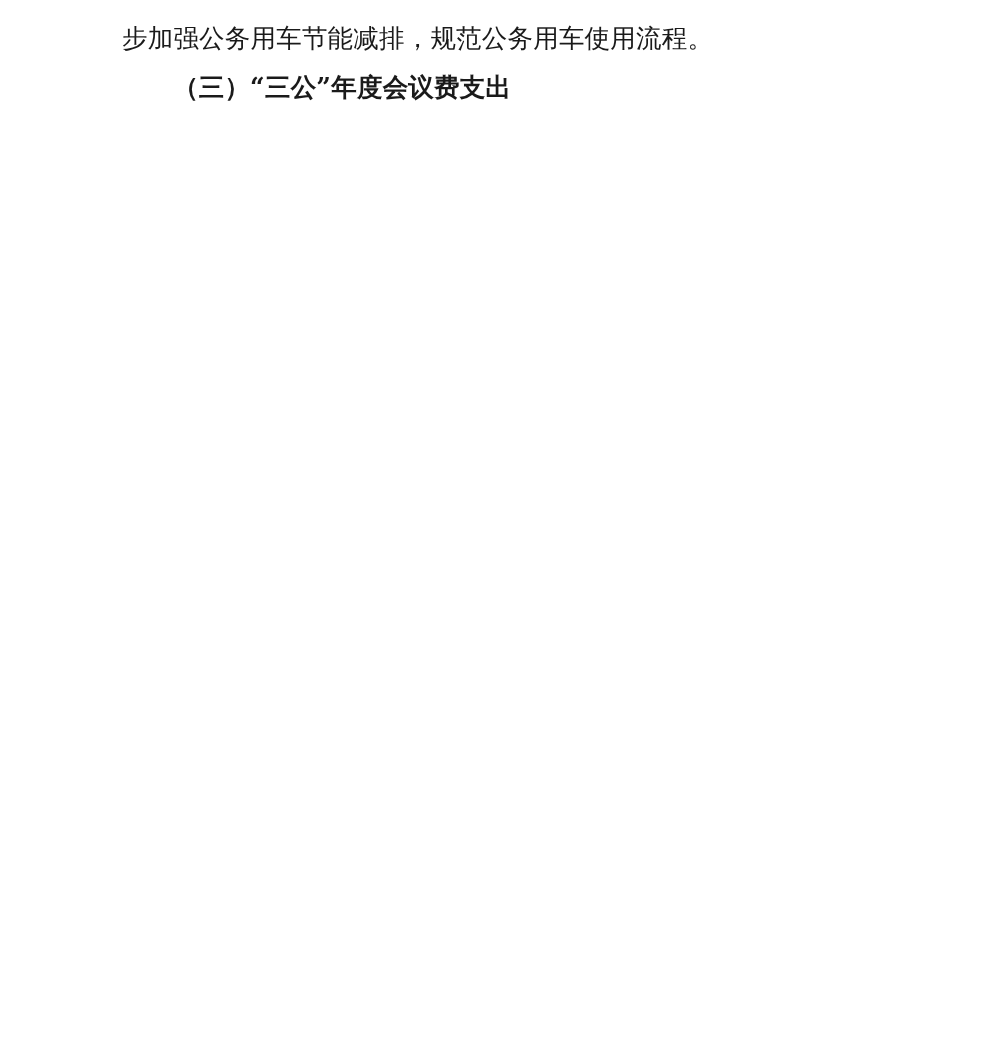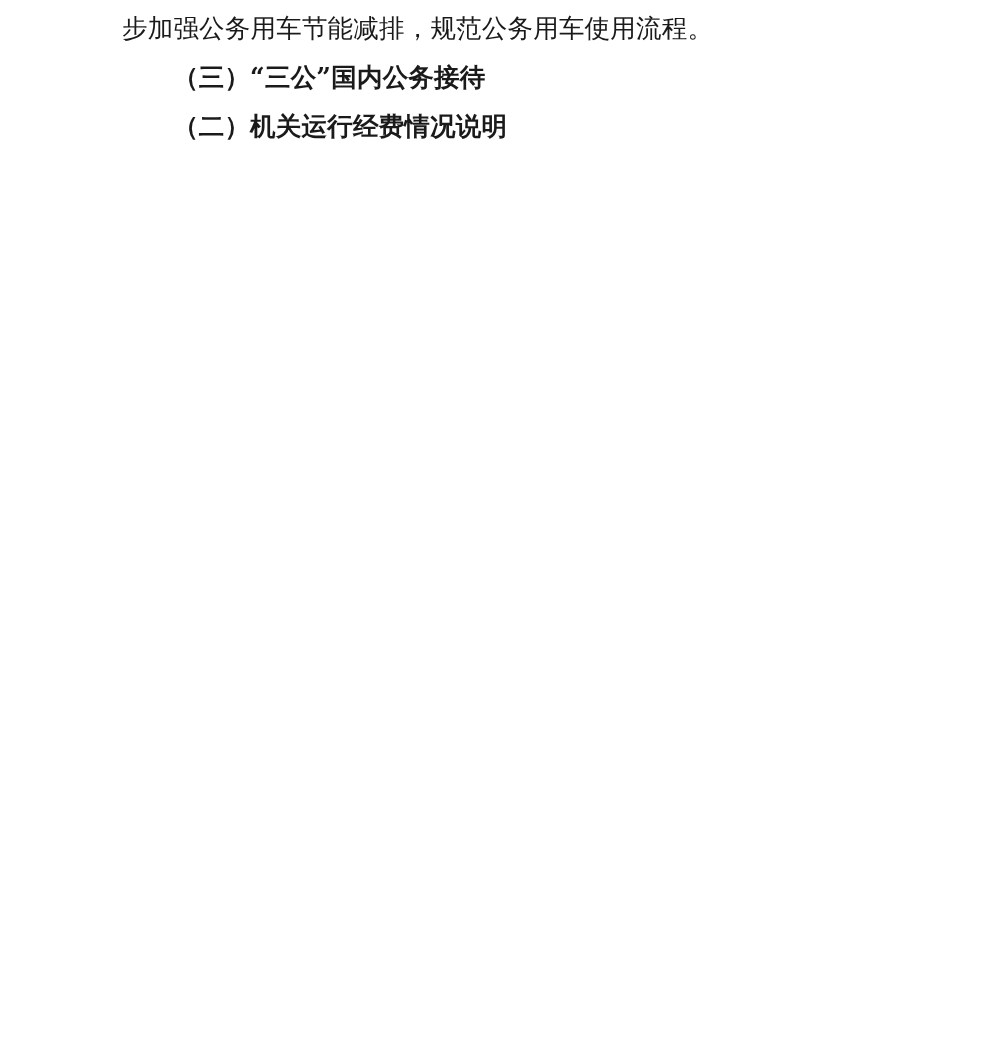--- a/index.html
+++ b/index.html
@@ -12,21 +12,21 @@
     height: 1042px;
     font-family: "DejaVu Serif", "Liberation Serif", serif;
     color: #1a1a1a;
     overflow: hidden;
   }
   .page {
     position: relative;
     width: 1000px;
     height: 1042px;
     box-sizing: border-box;
-    padding: 4px 108px 0 122px;
+    padding: 14px 108px 0 122px;
   }
   .doc-body {
     padding-top: 0;
   }
   p.para {
     margin: 0;
     font-size: 25.5px;
     line-height: 49px;
     text-align: justify;
     text-justify: inter-ideograph;
@@ -59,23 +59,22 @@
 </style>
 </head>
 <body>
 
 <div class="page">
   <div class="doc-body">
 
     <p class="para first-line">步加强公务用车节能减排，规范公务用车使用流程。</p>
 
 
-    <p class="subheading">（三）“三公”国内公务接待</p>
+    <p class="subheading">（三）“三公”年度会议费支出</p>
 
 
 
 
 
-    <p class="subheading">（二）机关运行经费情况说明</p>
 
 
   </div>
 </div>
 
 </body></html>

